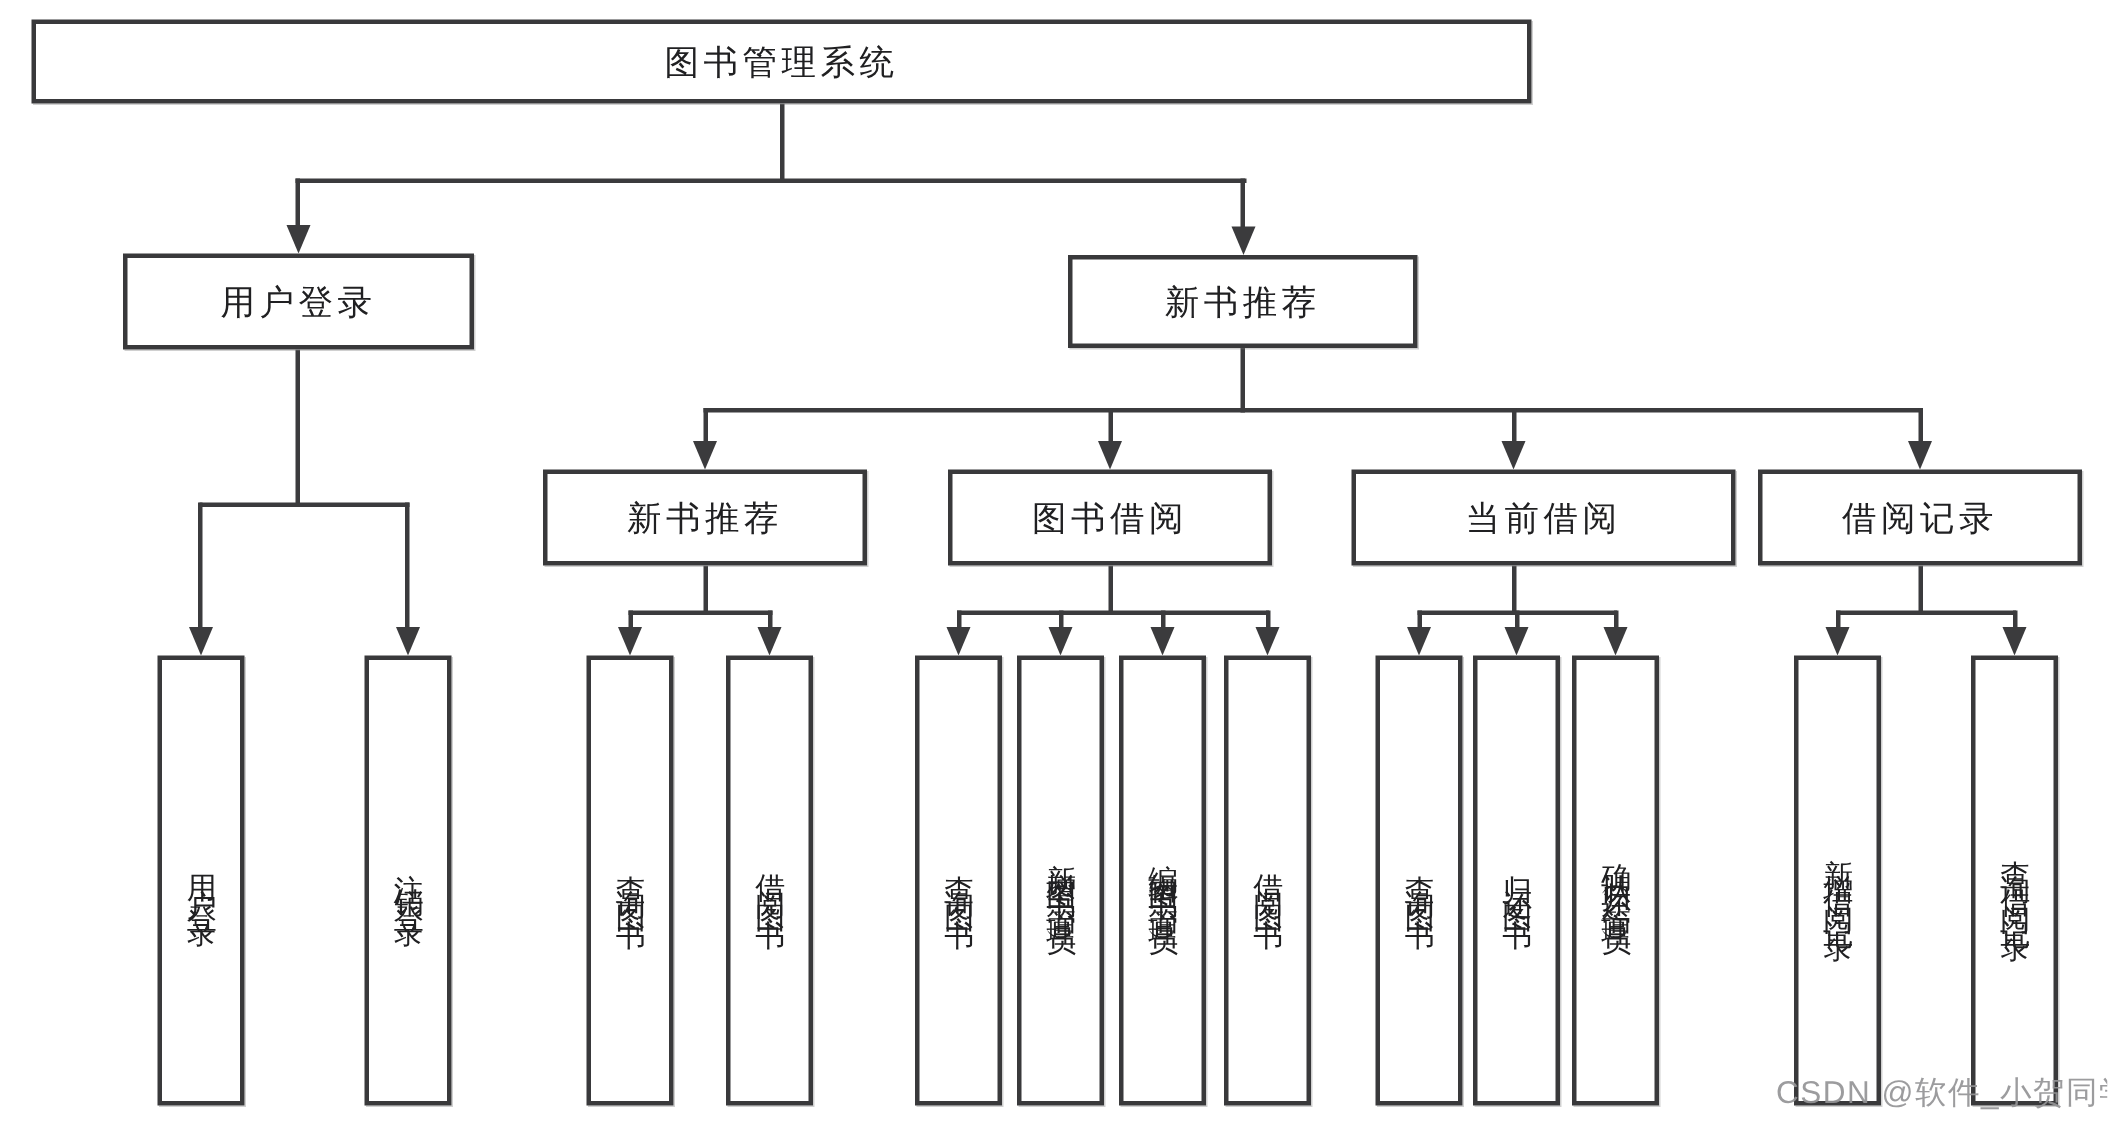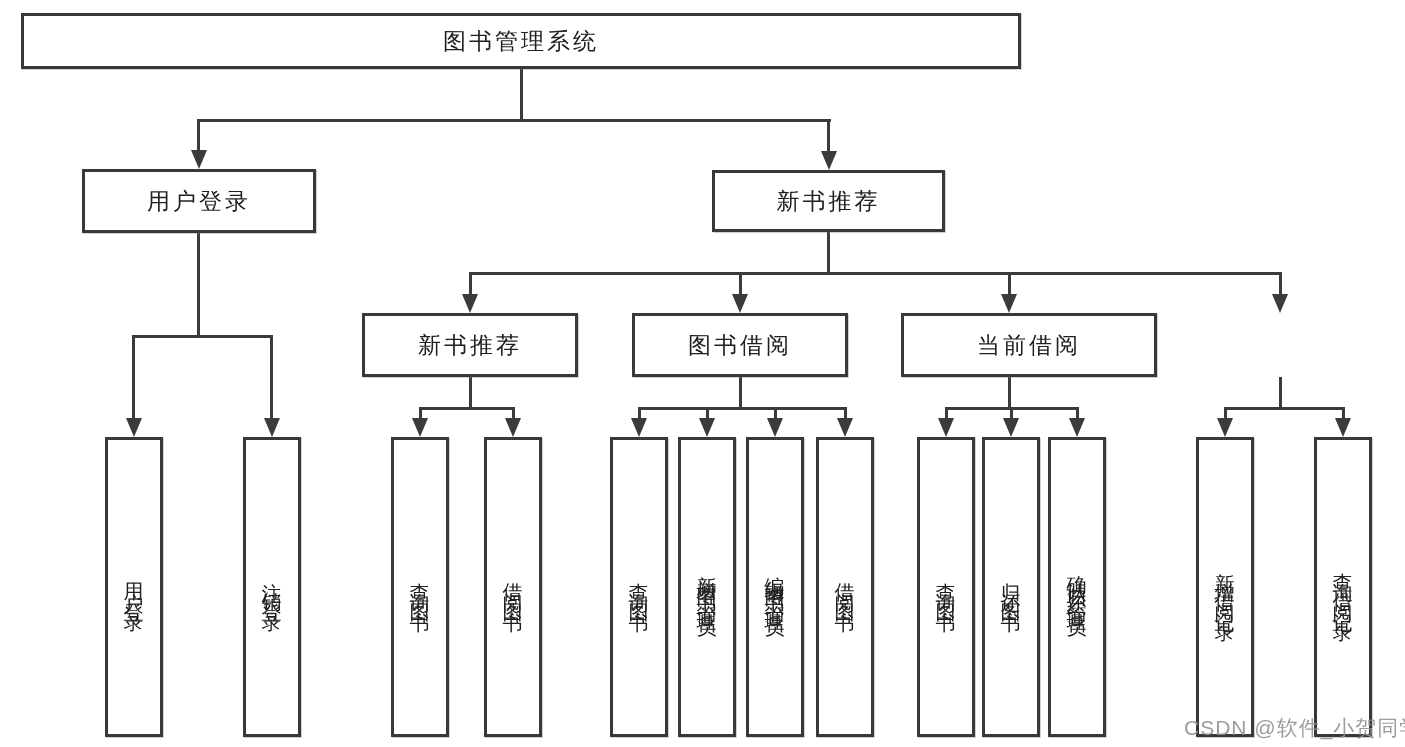--- a/index.html
+++ b/index.html
@@ -98,20 +98,21 @@
   <div class="arrow" style="left:1335px;top:418px"></div>
 
   <div class="node hnode" style="left:21px;top:13px;width:1000px;height:56px">图书管理系统</div>
 
   <div class="node hnode" style="left:82px;top:169px;width:234px;height:64px">用户登录</div>
   <div class="node hnode" style="left:712px;top:170px;width:233px;height:62px">新书推荐</div>
 
   <div class="node hnode" style="left:362px;top:313px;width:216px;height:64px">新书推荐</div>
   <div class="node hnode" style="left:632px;top:313px;width:216px;height:64px">图书借阅</div>
   <div class="node hnode" style="left:901px;top:313px;width:256px;height:64px">当前借阅</div>
+  <div class="node hnode" style="left:1172px;top:313px;width:216px;height:64px">借阅记录</div>
 
   <div class="node vnode" style="left:105px;top:437px;width:58px;height:300px">
     <span>用户登录</span>
   </div>
   <div class="node vnode" style="left:243px;top:437px;width:58px;height:300px">
     <span>注销登录</span>
   </div>
 
   <div class="node vnode" style="left:391px;top:437px;width:58px;height:300px">
     <span>查询图书</span>

